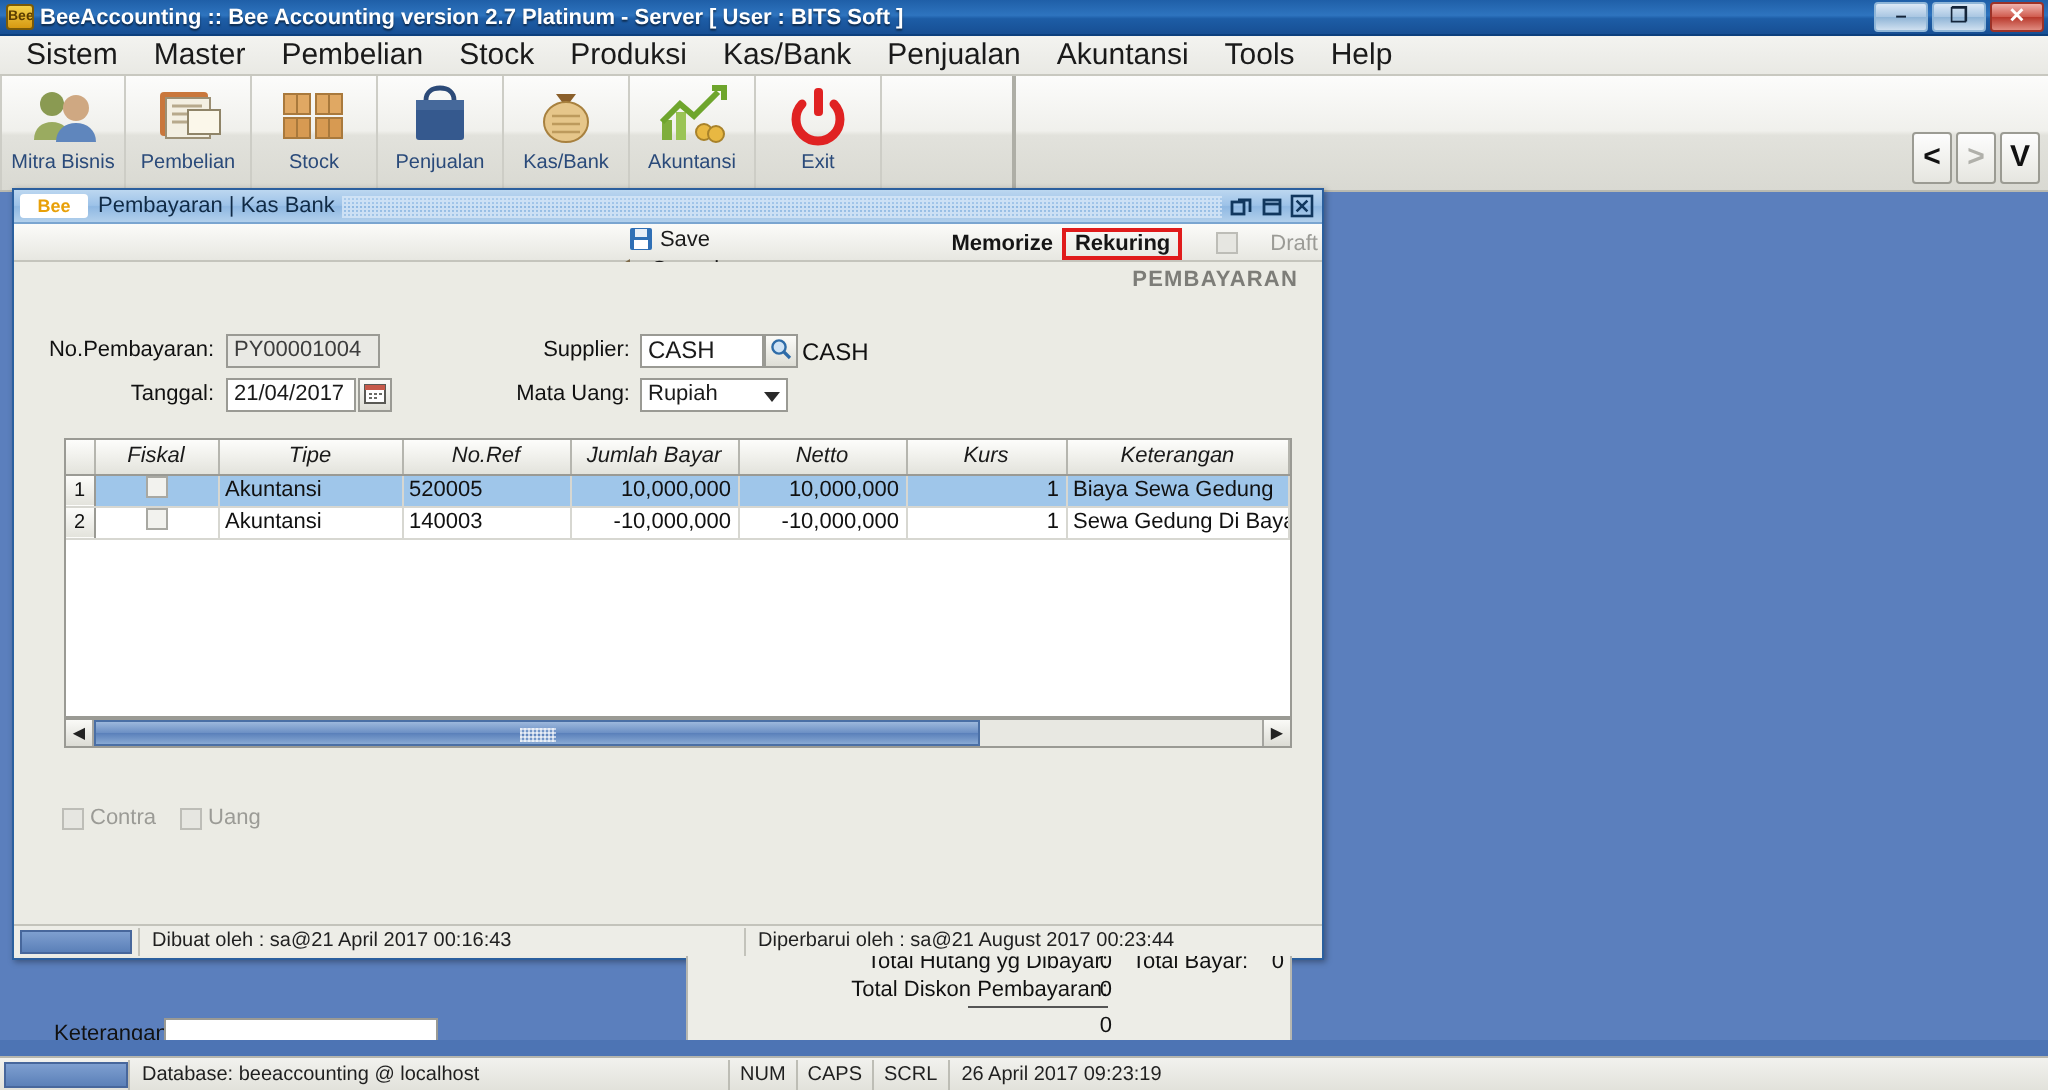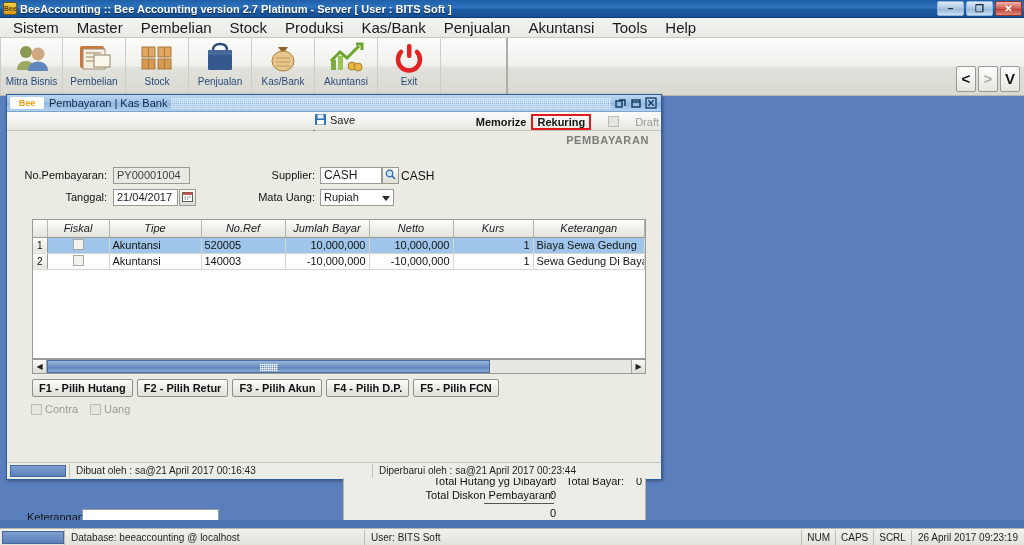--- a/index.html
+++ b/index.html
@@ -611,27 +611,20 @@
       </div>
 
       <div id="hscroll">
         <div class="sb-arrow">◀</div>
         <div id="sb-thumb">
             <div class="grip"></div>
           </div>
         <div class="sb-arrow r">▶</div>
       </div>
 
-      <div id="fkeys">
-        <div class="fkey">F1 - Pilih Hutang</div>
-        <div class="fkey">F2 - Pilih Retur</div>
-        <div class="fkey">F3 - Pilih Akun</div>
-        <div class="fkey">F4 - Pilih D.P.</div>
-        <div class="fkey">F5 - Pilih FCN</div>
-      </div>
 
       <div id="contra-row">
         <div class="cb-lb">
           <span class="cbx dis"></span>
           <span class="dim-txt">Contra</span>
         </div>
         <div class="cb-lb">
           <span class="cbx dis"></span>
           <span class="dim-txt">Uang</span>
         </div>
@@ -651,30 +644,29 @@
         <div class="trow" style="left:222px; top:5px;">Total Bayar:</div>
         <div class="tval" style="left:284px; top:5px; width:14px;">0</div>
 
         <div class="trow" style="left:34px; top:57px;">Dalam Base Currency (Rp)</div>
 
       </div>
 
       <div id="mdi-status">
         <div class="blue-chip"></div>
         <div class="st-cell wide">Dibuat oleh : sa@21 April 2017  00:16:43</div>
-        <div class="st-cell">Diperbarui oleh : sa@21 April 2017  00:23:44</div>
+        <div class="st-cell">Diperbarui oleh : sa@21 August 2017  00:23:44</div>
       </div>
 
     </div>
   </div>
 
   <div id="blue-band"></div>
   <div id="app-status">
     <div class="chip"></div>
     <div class="as-cell flex2">Database: beeaccounting @ localhost</div>
-    <div class="as-cell flex1">User: BITS Soft</div>
     <div class="as-cell small">NUM</div>
     <div class="as-cell small">CAPS</div>
     <div class="as-cell small">SCRL</div>
     <div class="as-cell">26 April 2017  09:23:19</div>
   </div>
 
 </div>
 
 </body></html>

